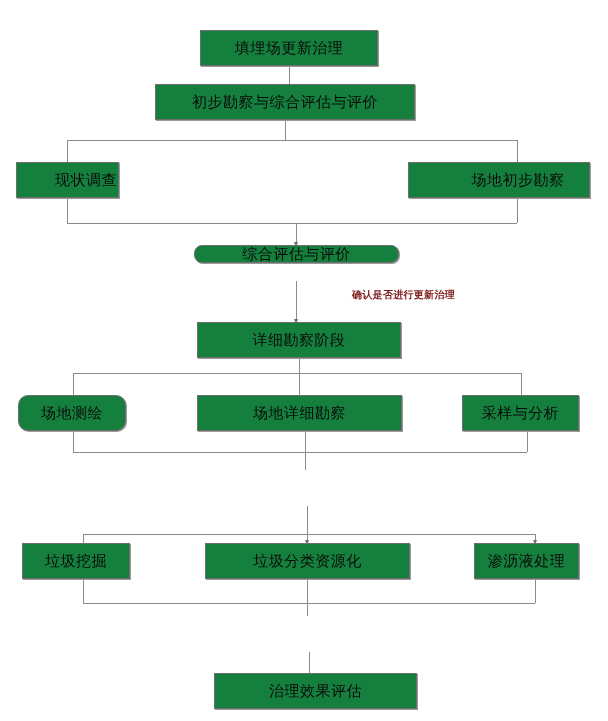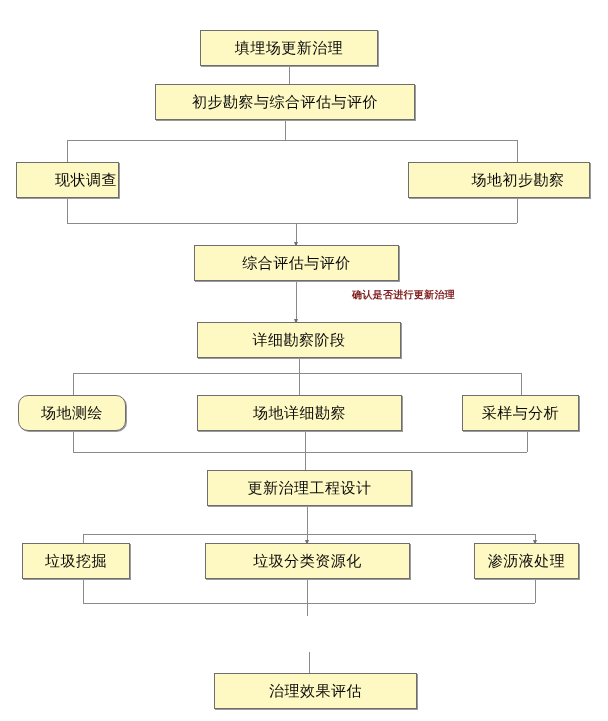--- a/index.html
+++ b/index.html
@@ -20,21 +20,21 @@
   #connector-layer {
     position: absolute;
     left: 0;
     top: 0;
     width: 608px;
     height: 721px;
   }
   .node {
     position: absolute;
     box-sizing: border-box;
-    background: #fef9c3;
+    background: #15803d;
     border: 1px solid #6e6e6e;
     box-shadow: 1px 1px 0 0 #9a9a9a;
     display: flex;
     align-items: center;
     justify-content: center;
     z-index: 2;
   }
   .node-label {
     font-size: 15px;
     line-height: 1;
@@ -117,43 +117,40 @@
   </div>
 
   <div class="node" style="left:16px; top:162px; width:103px; height:36px;padding-left:37px;">
     <span class="node-label">现状调查</span>
   </div>
 
   <div class="node" style="left:408px; top:162px; width:182px; height:36px;padding-left:38px;">
     <span class="node-label">场地初步勘察</span>
   </div>
 
-  <div class="node" style="left:194px; top:245px; width:205px; height:36px;">
+  <div class="node" style="left:194px; top:245px; width:205px; height:18px;border-radius:8px;">
     <span class="node-label">综合评估与评价</span>
   </div>
 
   <div class="node" style="left:197px; top:322px; width:204px; height:36px;">
     <span class="node-label">详细勘察阶段</span>
   </div>
 
   <div class="node" style="left:18px; top:395px; width:108px; height:36px;border-radius:10px;">
     <span class="node-label">场地测绘</span>
   </div>
 
   <div class="node" style="left:197px; top:395px; width:205px; height:36px;">
     <span class="node-label">场地详细勘察</span>
   </div>
 
   <div class="node" style="left:462px; top:395px; width:117px; height:36px;">
     <span class="node-label">采样与分析</span>
   </div>
 
-  <div class="node" style="left:207px; top:470px; width:205px; height:36px;">
-    <span class="node-label">更新治理工程设计</span>
-  </div>
 
   <div class="node" style="left:22px; top:543px; width:108px; height:36px;">
     <span class="node-label">垃圾挖掘</span>
   </div>
 
   <div class="node" style="left:474px; top:543px; width:105px; height:36px;">
     <span class="node-label">渗沥液处理</span>
   </div>
 
   <div class="node" style="left:205px; top:543px; width:205px; height:36px;">

